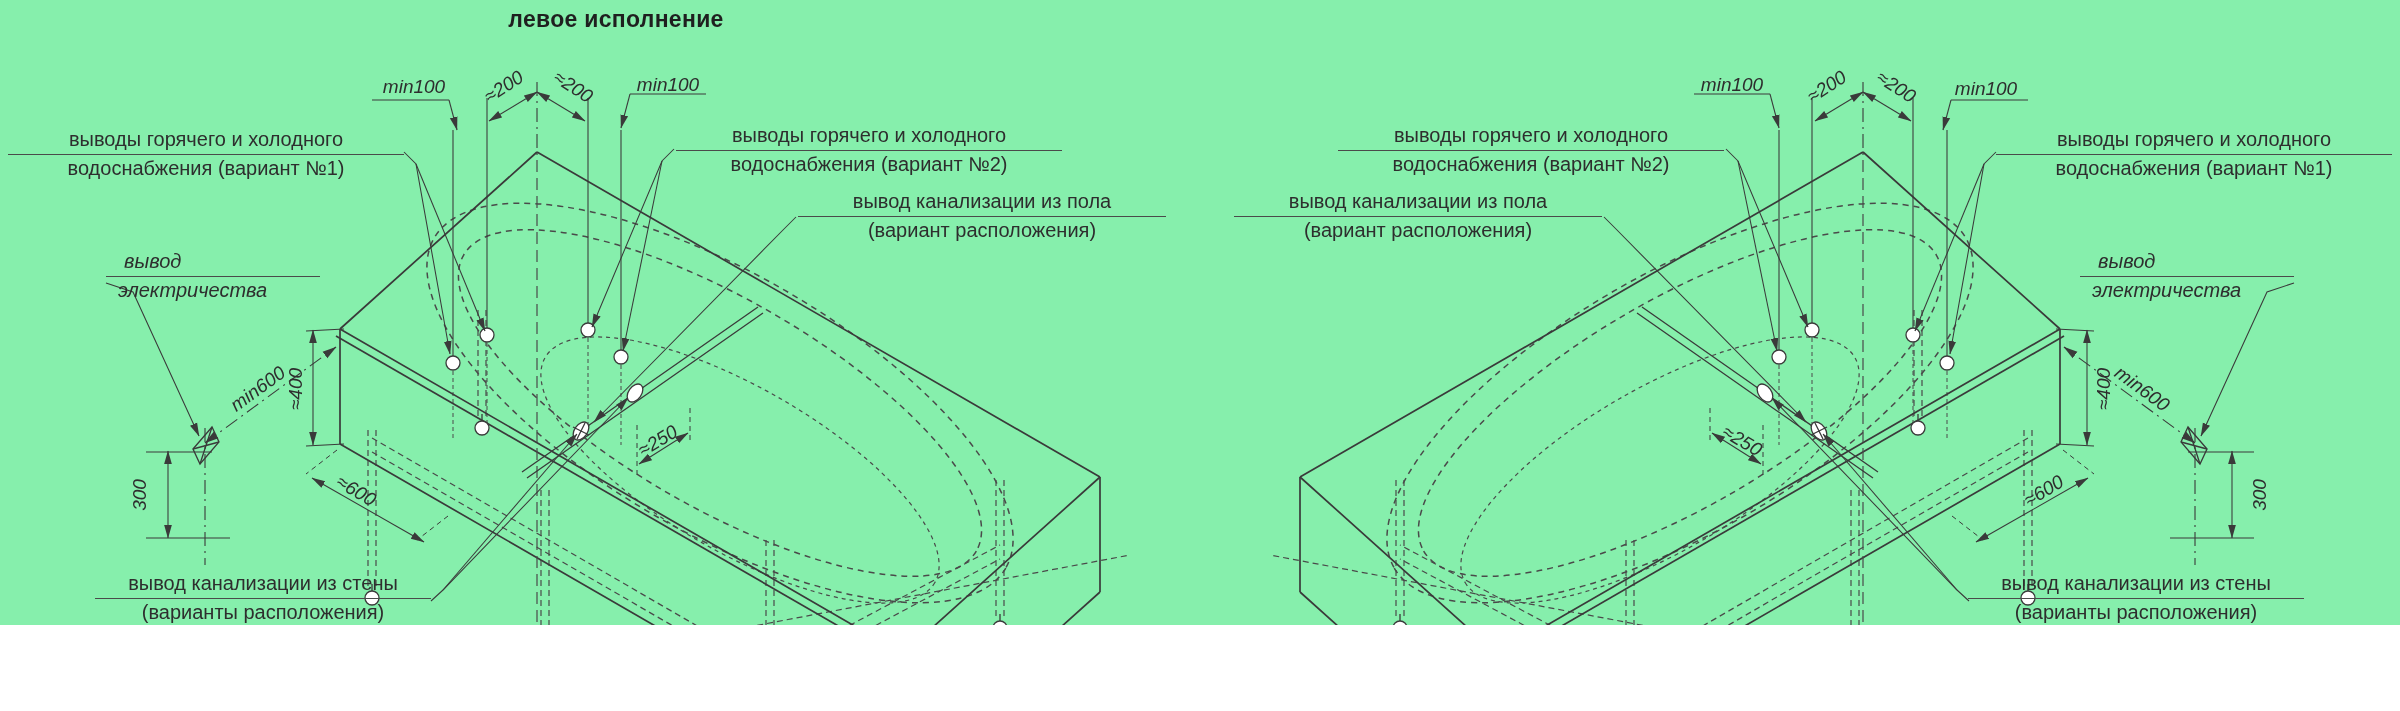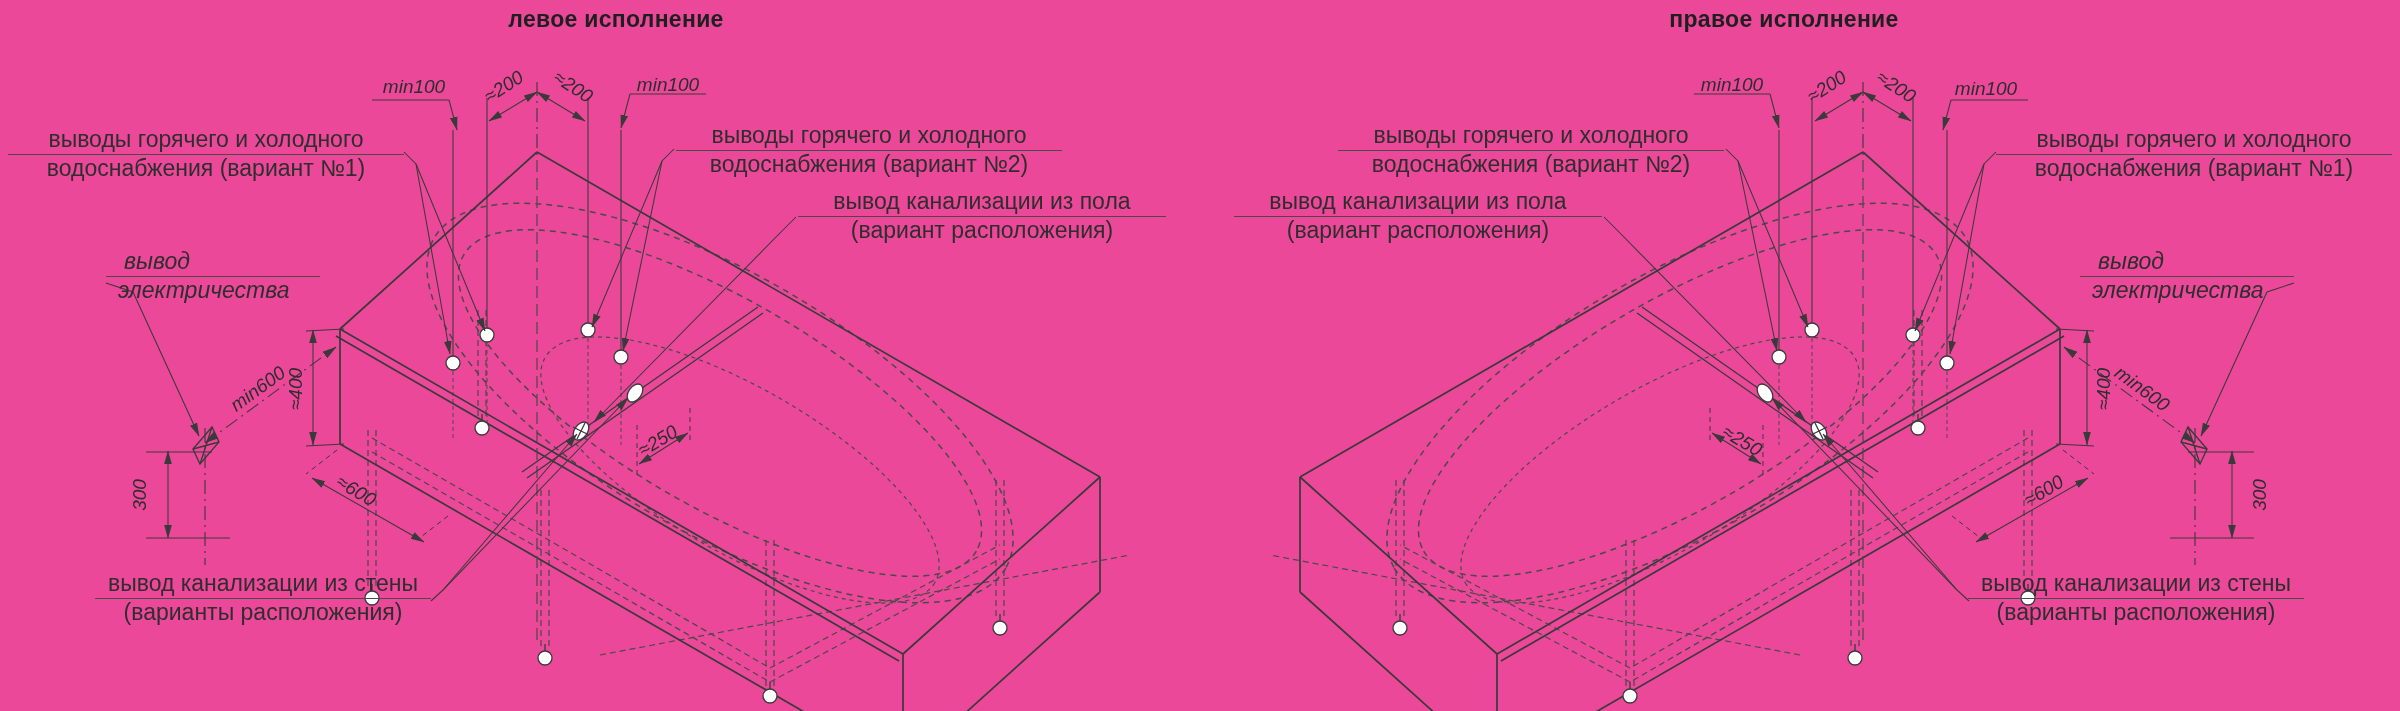--- a/index.html
+++ b/index.html
@@ -1,35 +1,35 @@
 <!DOCTYPE html>
 <html><head>
 <meta charset="utf-8">
 <style>
   html,body{margin:0;padding:0;background:#ffffff;}
-  .stage{position:relative;width:2400px;height:711px;background:#ec4899;overflow:hidden;
+  .stage{position:relative;width:2400px;height:625px;background:#86efac;overflow:hidden;
          font-family:"Liberation Sans","DejaVu Sans",sans-serif;}
   svg.drawing{position:absolute;left:0;top:0;}
   
   .s{stroke:#3a3a3a;stroke-width:1.7;fill:none;}
   .s2{stroke:#3a3a3a;stroke-width:1.3;fill:none;}
   .t{stroke:#3a3a3a;stroke-width:1.05;fill:none;}
   .d{stroke:#4a4a4a;stroke-width:1.2;fill:none;stroke-dasharray:6 4;}
   .pd{stroke:#4a4a4a;stroke-width:1;fill:none;stroke-dasharray:4 3;}
   .td{stroke:#3a3a3a;stroke-width:1;fill:none;stroke-dasharray:5 4;}
   .hd{stroke:#4a4a4a;stroke-width:1.2;fill:none;stroke-dasharray:12 6;}
   .dd{stroke:#3a3a3a;stroke-width:1.1;fill:none;stroke-dasharray:14 5 2 5;}
   .o{stroke:#4a4a4a;stroke-width:1.5;fill:none;stroke-dasharray:6 5;}
   .o2{stroke:#4a4a4a;stroke-width:1.2;fill:none;stroke-dasharray:4 4;}
   .wf{fill:#ffffff;}
   .me{marker-end:url(#arr);}
   .mb{marker-start:url(#arr);marker-end:url(#arr);}
   
   .title{position:absolute;font-size:23px;font-weight:bold;color:#1f1f1f;text-align:center;letter-spacing:.3px;}
-  .lbl{position:absolute;font-size:23px;line-height:27px;color:#2e2e2e;text-align:center;}
+  .lbl{position:absolute;font-size:20px;line-height:27px;color:#2e2e2e;text-align:center;}
   .lbl .l1{border-bottom:1.6px solid #4a4a4a;padding-bottom:1px;}
   .lbl.la-left{text-align:left;font-style:italic;}
   .dim{position:absolute;font-size:19px;font-style:italic;color:#2e2e2e;text-align:center;width:72px;}
 </style>
 </head>
 <body>
 
 <div class="stage">
 
   <svg class="drawing" width="2400" height="711" viewBox="0 0 2400 711">
@@ -171,21 +171,20 @@
   <div class="dim" style="left:378px;top:76px;">min100</div>
   <div class="dim" style="left:476px;top:76px;width:56px;transform:rotate(-33deg);">≈200</div>
   <div class="dim" style="left:545px;top:76px;width:56px;transform:rotate(33deg);">≈200</div>
   <div class="dim" style="left:632px;top:74px;">min100</div>
   <div class="dim" style="left:219px;top:378px;width:78px;transform:rotate(-36deg);">min600</div>
   <div class="dim" style="left:268px;top:378px;width:56px;transform:rotate(-90deg);">≈400</div>
   <div class="dim" style="left:118px;top:484px;width:44px;transform:rotate(-90deg);">300</div>
   <div class="dim" style="left:328px;top:480px;width:56px;transform:rotate(31deg);">≈600</div>
   <div class="dim" style="left:630px;top:430px;width:56px;transform:rotate(-31deg);">≈250</div>
 
-  <div class="title" style="left:1584px;top:6px;width:400px;">правое исполнение</div>
 
   <div class="lbl" style="left:1338px;top:122px;width:386px;">
     <div class="l1">выводы горячего и холодного</div>
     <div>водоснабжения (вариант №2)</div>
   </div>
   <div class="lbl" style="left:1996px;top:126px;width:396px;">
     <div class="l1">выводы горячего и холодного</div>
     <div>водоснабжения (вариант №1)</div>
   </div>
   <div class="lbl" style="left:1234px;top:188px;width:368px;">

